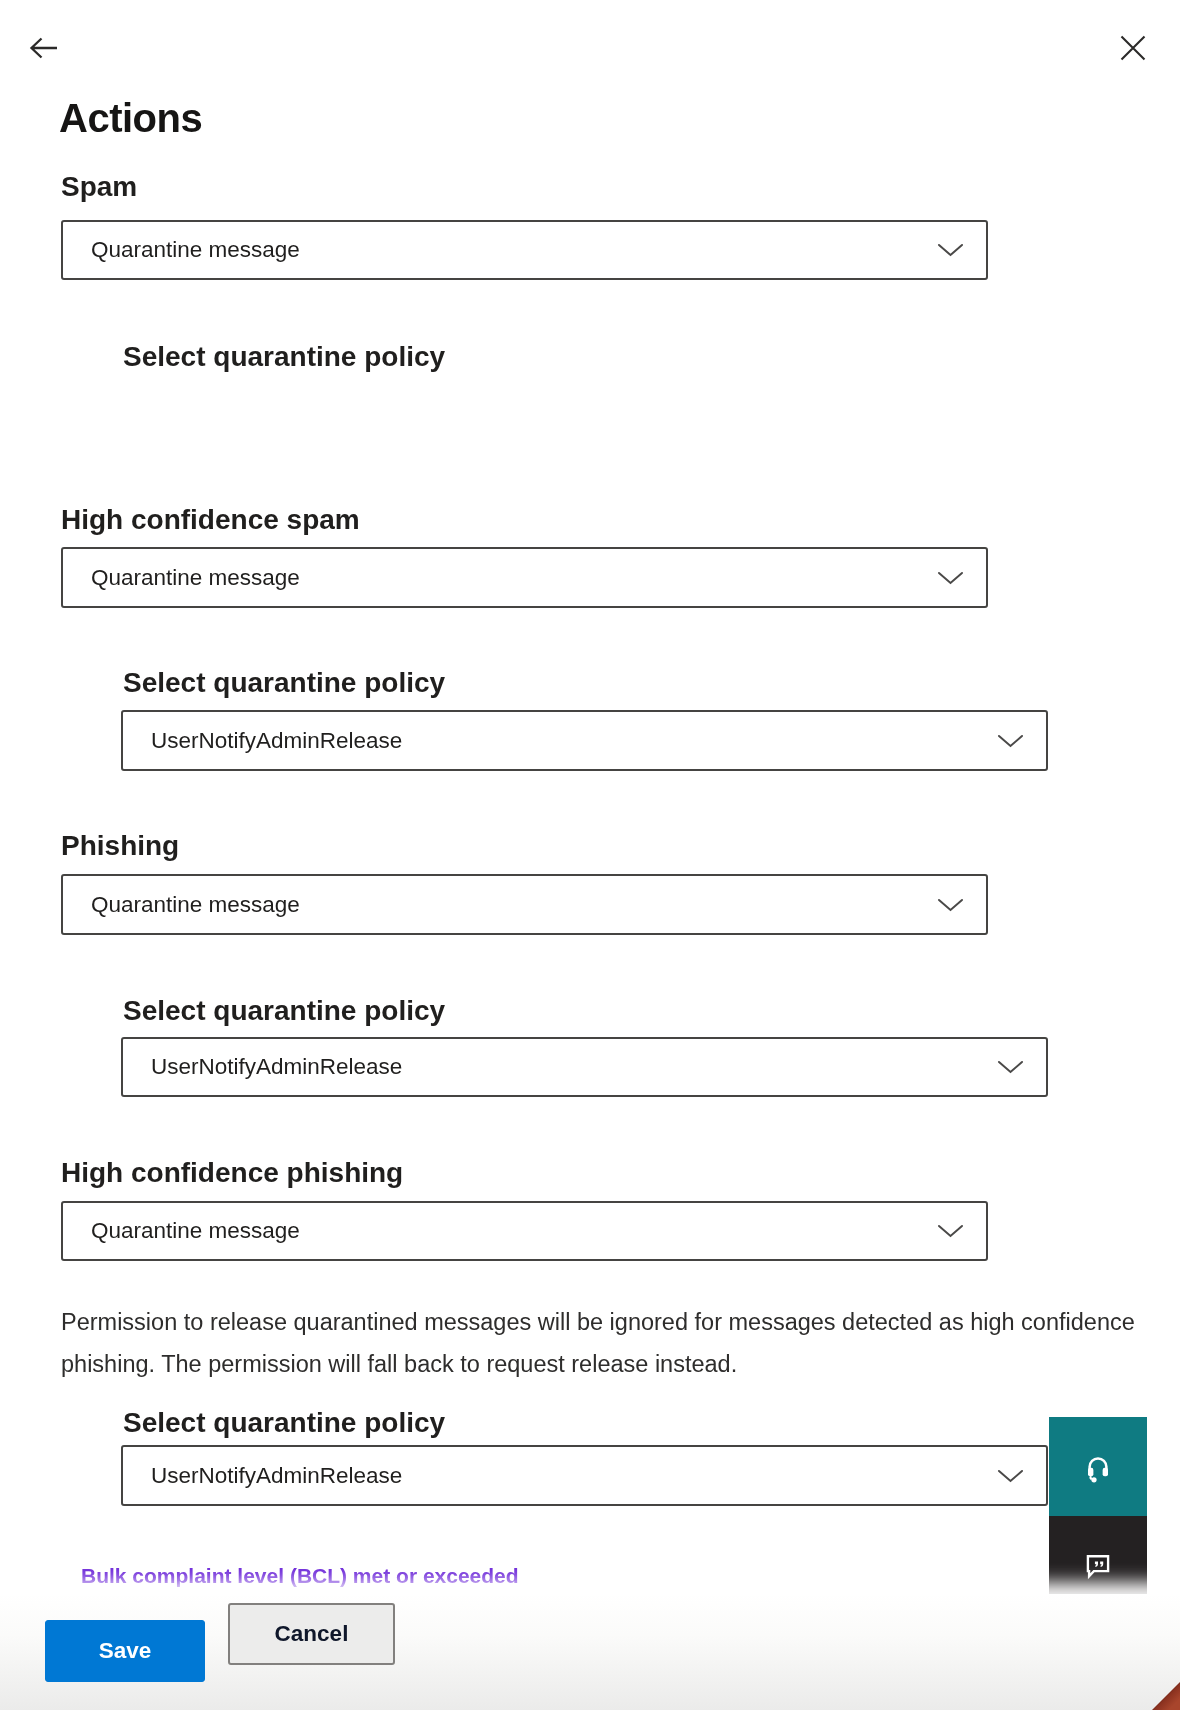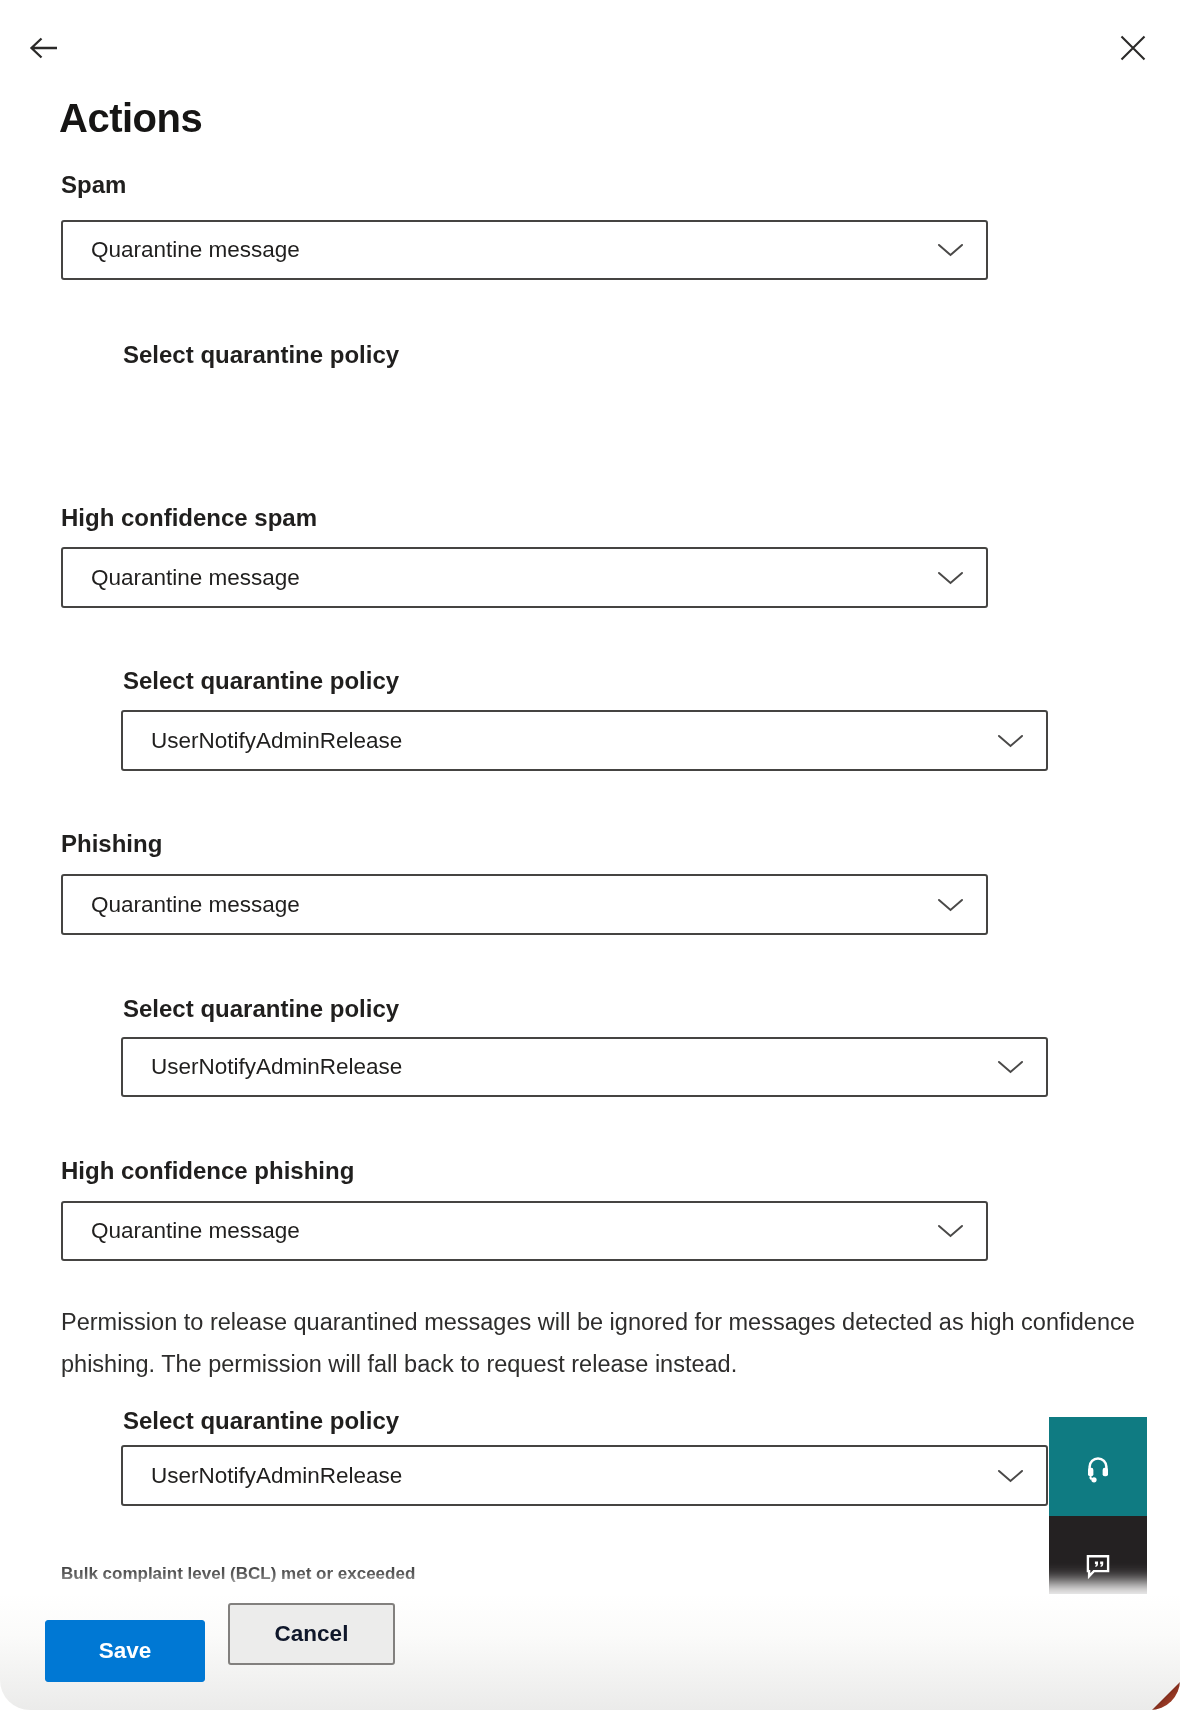--- a/index.html
+++ b/index.html
@@ -4,40 +4,39 @@
 <style>
   html,body{margin:0;padding:0;background:#ffffff;}
   #screen{
     position:relative;
     width:1180px;
     height:1710px;
     background:#ffffff;
     overflow:hidden;
     font-family:"Liberation Sans", sans-serif;
     color:var(--textPrimary,#1d1c1b);
-    border-radius:30px;
   }
   .icon-btn{
     position:absolute;
     background:transparent;
     border:none;
     padding:0;
     cursor:pointer;
     display:flex;align-items:center;justify-content:center;
   }
   .page-title{
     position:absolute;
     font-size:40px;
     font-weight:bold;
     letter-spacing:-0.5px;
     color:#161514;
   }
   .flabel{
     position:absolute;
-    font-size:24px;
+    font-size:28px;
     font-weight:bold;
     color:#201f1e;
     white-space:nowrap;
   }
   .dd{
     position:absolute;
     box-sizing:border-box;
     height:60px;
     width:927px;
     background:#ffffff;
@@ -62,26 +61,27 @@
     line-height:0;
   }
   .note{
     position:absolute;
     font-size:23.5px;
     line-height:42px;
     color:#2e2d2c;
   }
   .clip-label{
     position:absolute;
-    font-size:17px;
-    font-weight:bold;
-    color:#404040;
+    font-size:21px;
+    font-weight:bold;
+    color:#6d28d9;
     height:27px;
     overflow:hidden;
     white-space:nowrap;
+    margin-left:20px;
   }
   .side-btn{
     position:absolute;
     left:1049px;
     width:98px;
     border:none;
     cursor:pointer;
     display:flex;align-items:center;justify-content:center;
     padding:0;
   }

